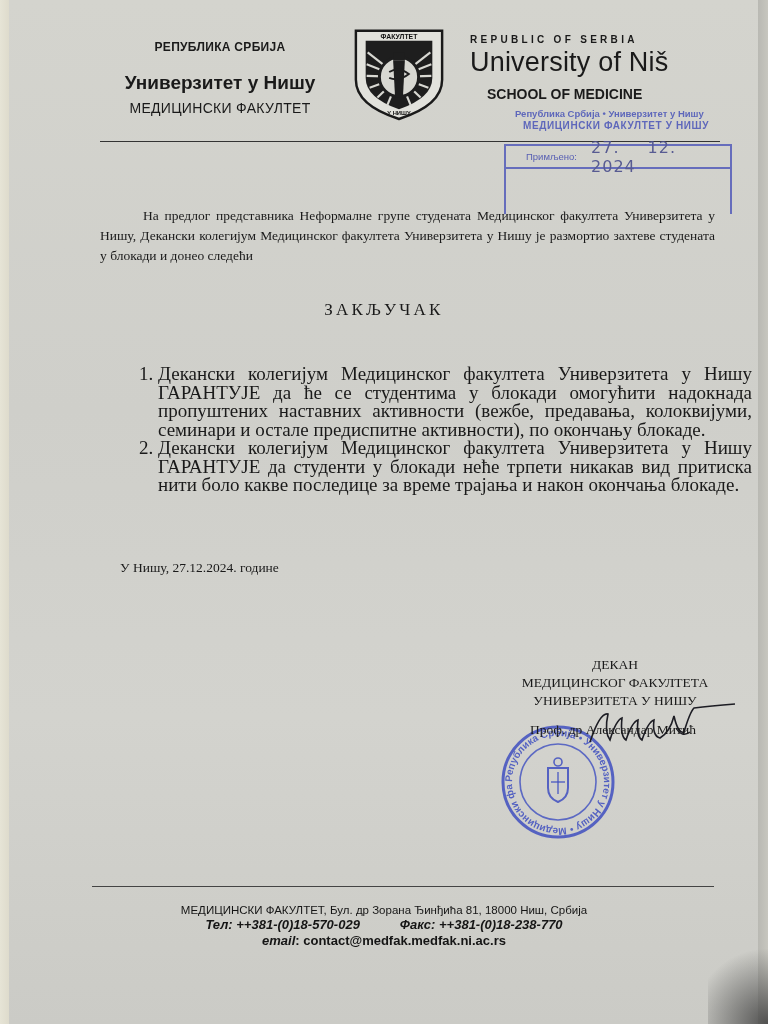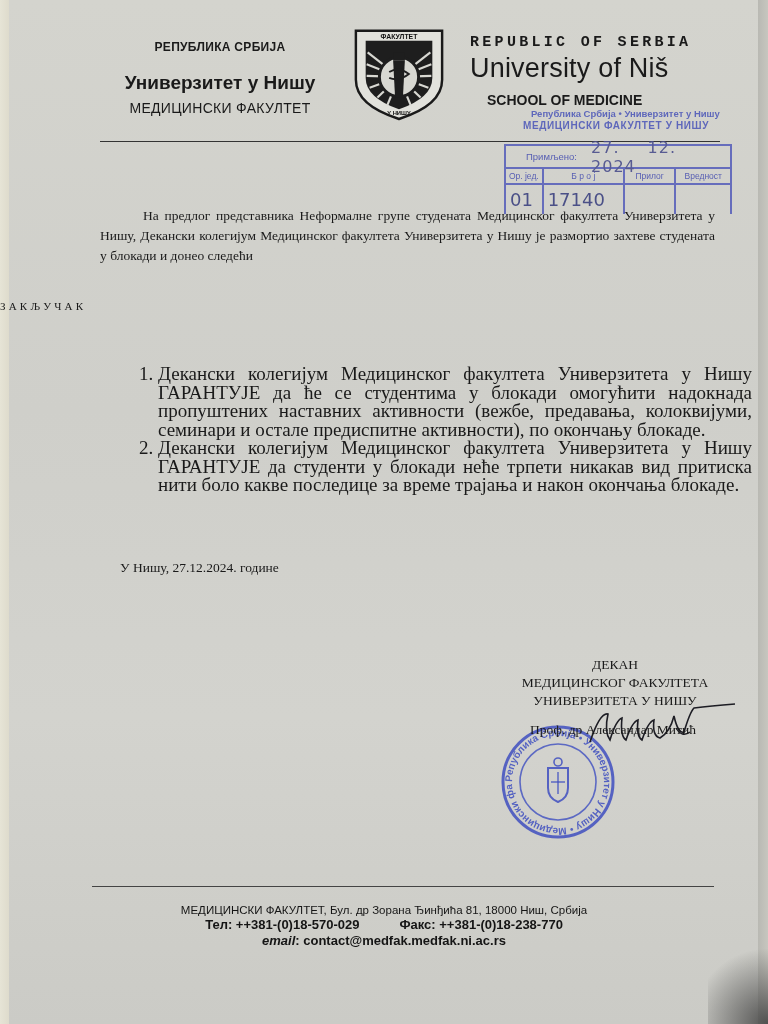--- a/index.html
+++ b/index.html
@@ -26,56 +26,56 @@
       position: absolute; right: 0; bottom: 0; width: 60px; height: 90px;
       background: radial-gradient(circle at 100% 100%, rgba(60,60,60,0.85), rgba(60,60,60,0) 70%);
     }
     
     .hdr-left { position: absolute; left: 110px; top: 40px; width: 220px; text-align: center; font-family: "Liberation Sans", sans-serif; }
     .hdr-left .l1 { font-size: 12px; font-weight: bold; letter-spacing: 0.3px; }
     .hdr-left .l2 { font-size: 19px; font-weight: bold; margin-top: 18px; }
     .hdr-left .l3 { font-size: 14px; margin-top: 6px; letter-spacing: 0.3px; }
     .logo { position: absolute; left: 350px; top: 22px; width: 98px; height: 100px; }
     .hdr-right { position: absolute; left: 470px; top: 34px; font-family: "Liberation Sans", sans-serif; }
-    .hdr-right .r1 { font-size: 15px; font-weight: bold; letter-spacing: 3.3px; font-family: Liberation Mono, monospace; }
+    .hdr-right .r1 { font-size: 10px; font-weight: bold; letter-spacing: 3.3px; }
     .hdr-right .r2 { font-size: 27px; margin-top: 2px; letter-spacing: 0.2px; }
     .hdr-right .r3 { font-size: 14px; font-weight: bold; margin-top: 8px; margin-left: 17px; }
     .hdr-rule { position: absolute; left: 100px; top: 141px; width: 620px; height: 1px; background: #333; }
     
     .stamp-top { position: absolute; left: 505px; top: 108px; width: 230px; color: #4a55b8; font-family: "Liberation Sans", sans-serif; font-weight: bold; font-size: 10px; opacity: 0.85; line-height: 12px; }
-    .stamp-top .s1 { margin-left: 26px; font-size: 9.5px; }
+    .stamp-top .s1 { margin-left: 10px; font-size: 9.5px; }
     .stamp-top .s2 { margin-left: 18px; letter-spacing: 0.6px; }
     .rstamp {
       position: absolute; left: 504px; top: 144px; width: 224px; height: 68px;
       border: 2px solid #5b63bb; border-bottom: none; color: #4a52b0;
       font-family: "Liberation Sans", sans-serif; opacity: 0.9;
     }
     .rstamp .row1 { height: 21px; border-bottom: 2px solid #5b63bb; display: flex; align-items: center; padding-left: 20px; }
     .rstamp .row1 .lbl { font-size: 9.5px; }
     .rstamp .row1 .date { font-family: "DejaVu Sans", sans-serif; font-size: 16px; margin-left: 14px; letter-spacing: 1px; color: #4b4f8c; word-spacing: 22px; }
     .rstamp .grid { display: flex; height: 45px; }
     .rstamp .col { border-right: 2px solid #5b63bb; display: flex; flex-direction: column; }
     .rstamp .col:last-child { border-right: none; }
     .rstamp .col .h { height: 14px; border-bottom: 2px solid #5b63bb; font-size: 8.5px; text-align: center; line-height: 14px; }
     .rstamp .col .v { font-family: "DejaVu Sans", sans-serif; font-size: 18px; color: #3d4380; padding: 4px 0 0 4px; }
     
     .intro { position: absolute; left: 100px; top: 206px; width: 615px; font-size: 13.5px; line-height: 20px; text-align: justify; }
     .intro .ind { display: inline-block; width: 43px; }
-    .title { position: absolute; left: 0; top: 300px; width: 768px; font-size: 11px; letter-spacing: 3.2px; }
+    .title { position: absolute; left: 0; top: 300px; width: 768px; text-align: center; font-size: 17px; letter-spacing: 3.2px; }
     ol.items { position: absolute; left: 120px; top: 365px; width: 594px; margin: 0; padding: 0 0 0 38px; font-size: 19px; line-height: 18.5px; text-align: justify; }
     ol.items li { padding-left: 0px; }
     .place { position: absolute; left: 120px; top: 560px; font-size: 13.5px; }
     .sign { position: absolute; left: 490px; top: 656px; width: 250px; text-align: center; font-size: 13.5px; line-height: 18px; }
     .sign-name { position: absolute; left: 530px; top: 722px; font-size: 13.5px; }
     .signature { position: absolute; left: 570px; top: 702px; width: 170px; height: 50px; }
     .seal { position: absolute; left: 498px; top: 722px; width: 120px; height: 120px; }
     .ftr-rule { position: absolute; left: 92px; top: 886px; width: 622px; height: 1px; background: #444; }
     .footer { position: absolute; left: 0; top: 904px; width: 768px; text-align: center; font-family: "Liberation Sans", sans-serif; color: #151515; }
     .footer .f1 { font-size: 11.5px; font-weight: normal; }
-    .footer .f2 { font-size: 13px; font-weight: bold; margin-top: 1px; }
+    .footer .f2 { font-size: 13px; font-weight: bold; margin-top: 1px; font-style: italic; }
     .footer .f2 .gap { display: inline-block; width: 40px; }
     .footer .f3 { font-size: 13px; font-weight: bold; margin-top: 1px; }
     .footer .f3 i { font-style: italic; }
   </style>
 </head>
 <body>
 
 <div class="left-strip"></div>
 <div class="paper"></div>
 <div class="right-strip"></div>
@@ -121,38 +121,20 @@
 
 <div class="stamp-top">
   <div class="s1">Република Србија • Универзитет у Нишу</div>
   <div class="s2">МЕДИЦИНСКИ ФАКУЛТЕТ У НИШУ</div>
 </div>
 <div class="rstamp">
   <div class="row1">
     <span class="lbl">Примљено:</span>
     <span class="date">27. 12. 2024</span>
   </div>
-  <div class="grid">
-    <div class="col" style="width:36px">
-      <div class="h">Ор. јед.</div>
-      <div class="v">01</div>
-    </div>
-    <div class="col" style="width:80px">
-      <div class="h">Б р о ј</div>
-      <div class="v">17140</div>
-    </div>
-    <div class="col" style="width:50px">
-      <div class="h">Прилог</div>
-      <div class="v"></div>
-    </div>
-    <div class="col" style="width:54px">
-      <div class="h">Вредност</div>
-      <div class="v"></div>
-    </div>
-  </div>
 </div>
 
 <div class="intro"><span class="ind"></span><span>На предлог представника Неформалне групе студената Медицинског факултета Универзитета у  Нишу, Декански колегијум Медицинског факултета Универзитета у  Нишу је размортио захтеве студената у блокади и донео следећи</span></div>
 
 <div class="title">ЗАКЉУЧАК</div>
 
 <ol class="items">
   <li>Декански колегијум Медицинског факултета Универзитета у  Нишу ГАРАНТУЈЕ да ће се студентима у блокади омогућити надокнада пропуштених наставних активности (вежбе, предавања, колоквијуми, семинари и остале предиспитне активности), по окончању блокаде.</li>
   <li>Декански колегијум Медицинског факултета Универзитета у  Нишу ГАРАНТУЈЕ да студенти у блокади неће трпети никакав вид притиска нити боло какве последице за време трајања и након окончања блокаде.</li>
 </ol>

